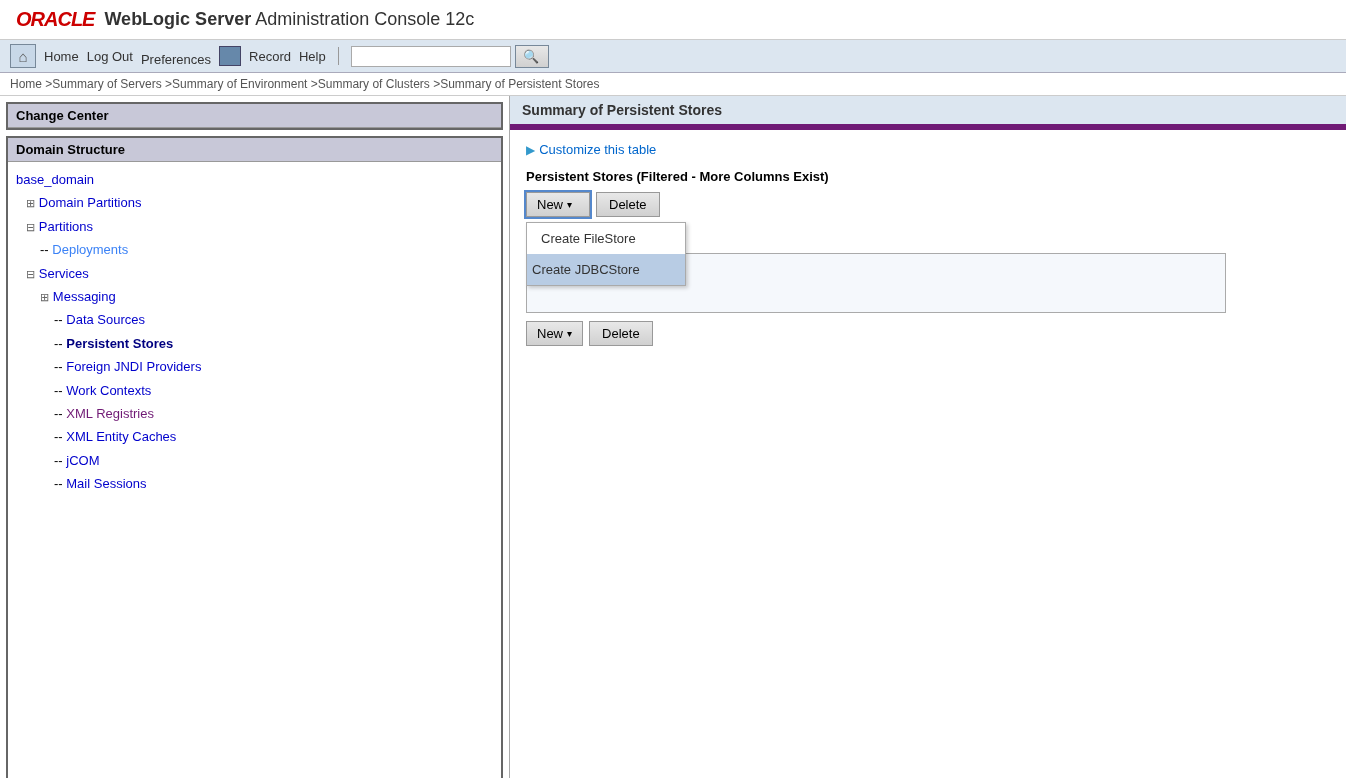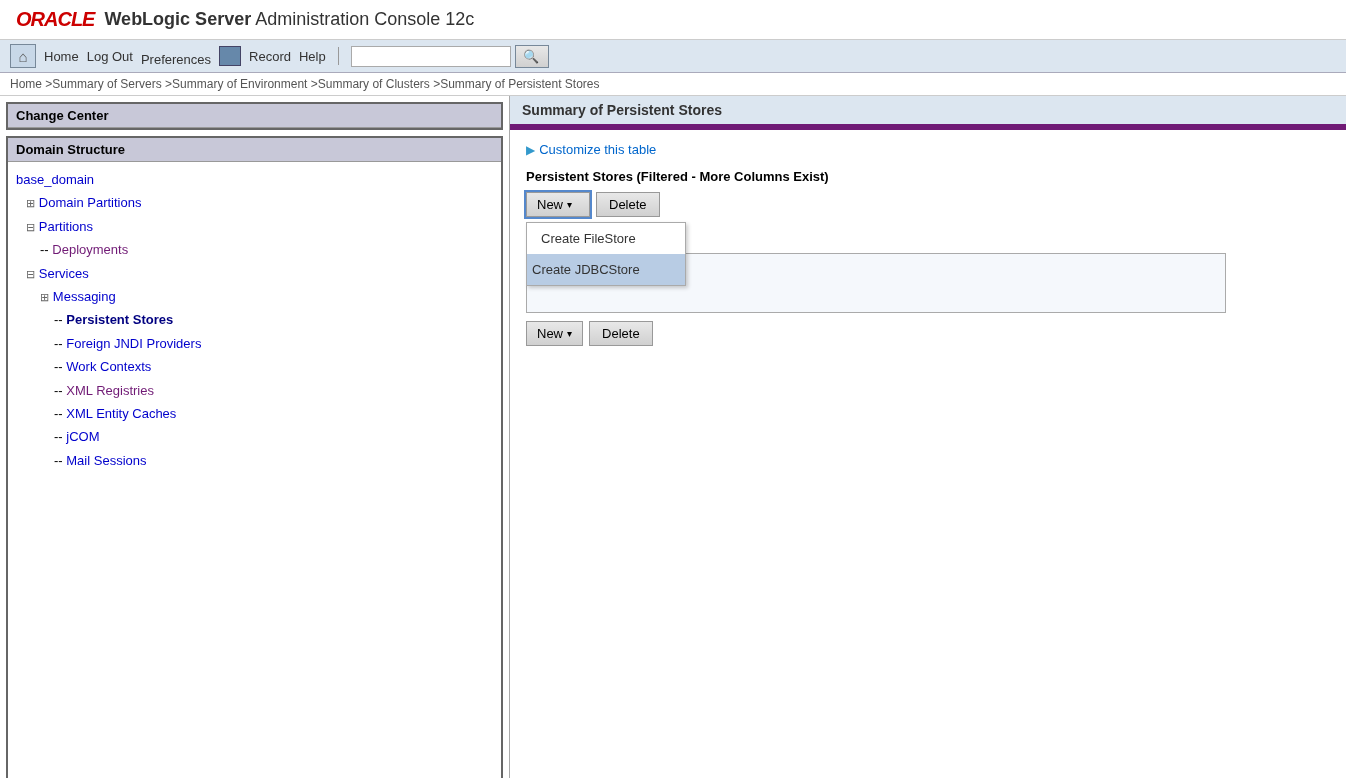--- a/index.html
+++ b/index.html
@@ -43,23 +43,24 @@
       <div style="background:#c8c8d8;padding:4px 8px;font-weight:bold;font-size:13px;border-bottom:1px solid #999;">Change Center</div>
     </div>
 
     <div style="border:2px solid #666;margin:6px;margin-top:0;padding:0;flex:1;overflow:hidden;display:flex;flex-direction:column;">
       <div style="background:#c8c8d8;padding:4px 8px;font-weight:bold;font-size:13px;border-bottom:1px solid #999;">Domain Structure</div>
       <div style="padding:6px 8px;overflow-y:auto;flex:1;">
 
         <div style="line-height:1.8;font-size:13px;"><a style="color:#0000cc;text-decoration:none;">base_domain</a></div>
         <div style="line-height:1.8;font-size:13px;padding-left:10px;"><span style="color:#666;font-size:11px;">⊞</span> <a style="color:#0000cc;text-decoration:none;">Domain Partitions</a></div>
         <div style="line-height:1.8;font-size:13px;padding-left:10px;"><span style="color:#666;font-size:11px;">⊟</span> <a style="color:#0000cc;text-decoration:none;">Partitions</a></div>
-        <div style="line-height:1.8;font-size:13px;padding-left:24px;">-- <a style="color:#701a75;text-decoration:none;">Deployments</a></div>
+        <div style="line-height:1.8;font-size:13px;padding-left:24px;">-- <a style="color:#3b82f6;text-decoration:none;">Deployments</a></div>
         <div style="line-height:1.8;font-size:13px;padding-left:10px;"><span style="color:#666;font-size:11px;">⊟</span> <a style="color:#0000cc;text-decoration:none;margin-top:31px;">Services</a></div>
         <div style="line-height:1.8;font-size:13px;padding-left:24px;"><span style="color:#666;font-size:11px;">⊞</span> <a style="color:#0000cc;text-decoration:none;">Messaging</a></div>
+        <div style="line-height:1.8;font-size:13px;padding-left:38px;">-- <a style="color:#0000cc;text-decoration:none;">Data Sources</a></div>
         <div style="line-height:1.8;font-size:13px;padding-left:38px;">-- <a style="color:#000080;text-decoration:none;font-weight:bold;">Persistent Stores</a></div>
         <div style="line-height:1.8;font-size:13px;padding-left:38px;">-- <a style="color:#0000cc;text-decoration:none;">Foreign JNDI Providers</a></div>
         <div style="line-height:1.8;font-size:13px;padding-left:38px;">-- <a style="color:#0000cc;text-decoration:none;">Work Contexts</a></div>
         <div style="line-height:1.8;font-size:13px;padding-left:38px;">-- <a style="color:#701a75;text-decoration:none;text-align:right;">XML Registries</a></div>
         <div style="line-height:1.8;font-size:13px;padding-left:38px;">-- <a style="color:#0000cc;text-decoration:none;">XML Entity Caches</a></div>
         <div style="line-height:1.8;font-size:13px;padding-left:38px;">-- <a style="color:#0000cc;text-decoration:none;">jCOM</a></div>
         <div style="line-height:1.8;font-size:13px;padding-left:38px;">-- <a style="color:#0000cc;text-decoration:none;">Mail Sessions</a></div>
       </div>
     </div>
 

